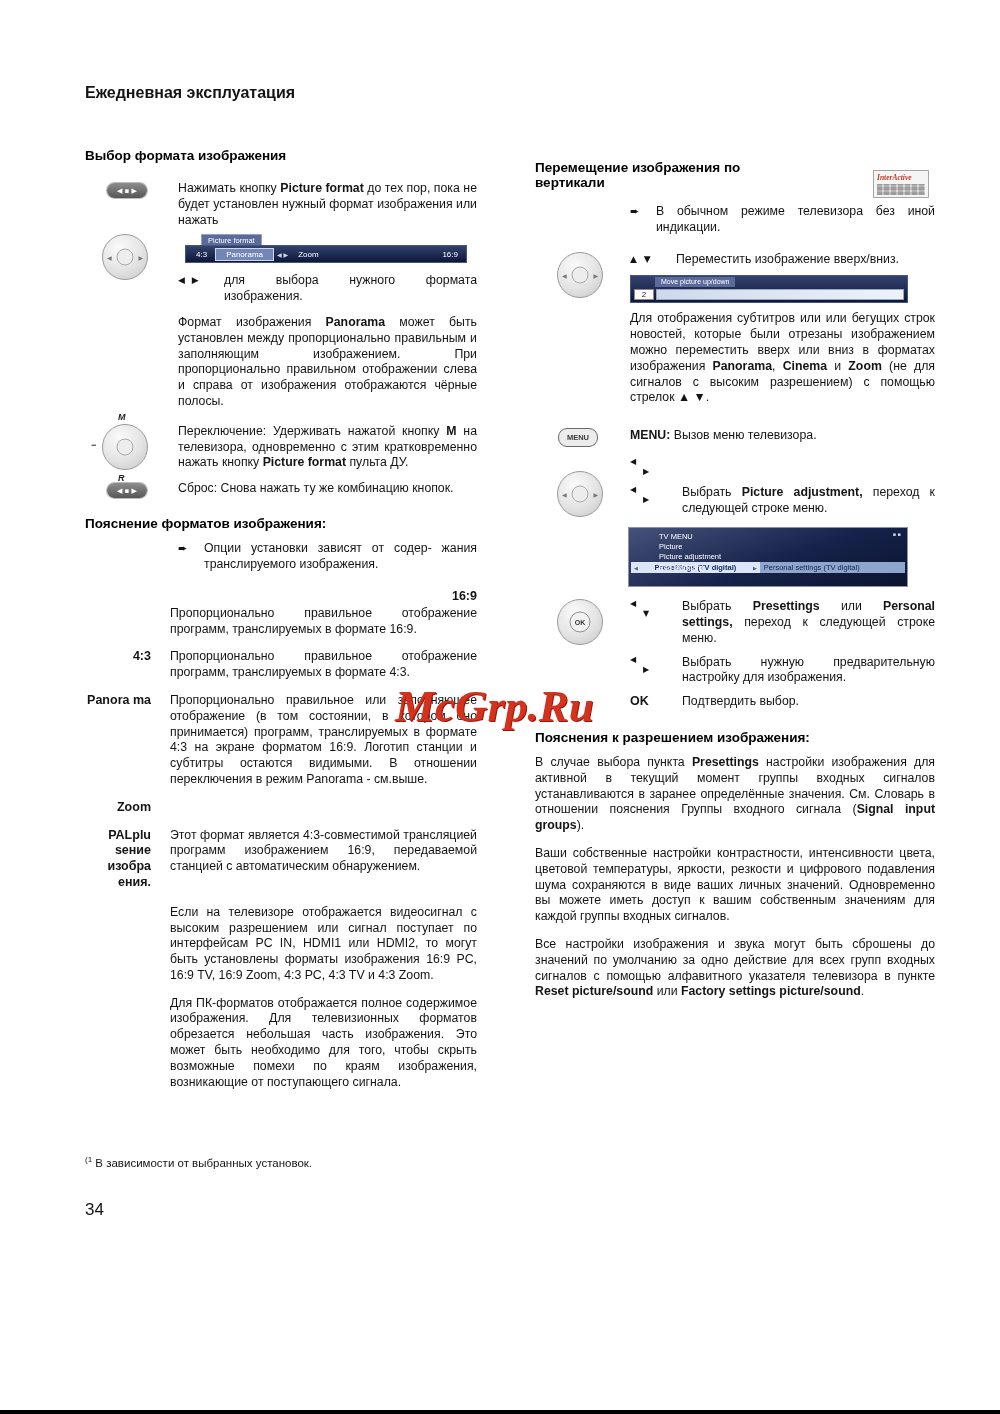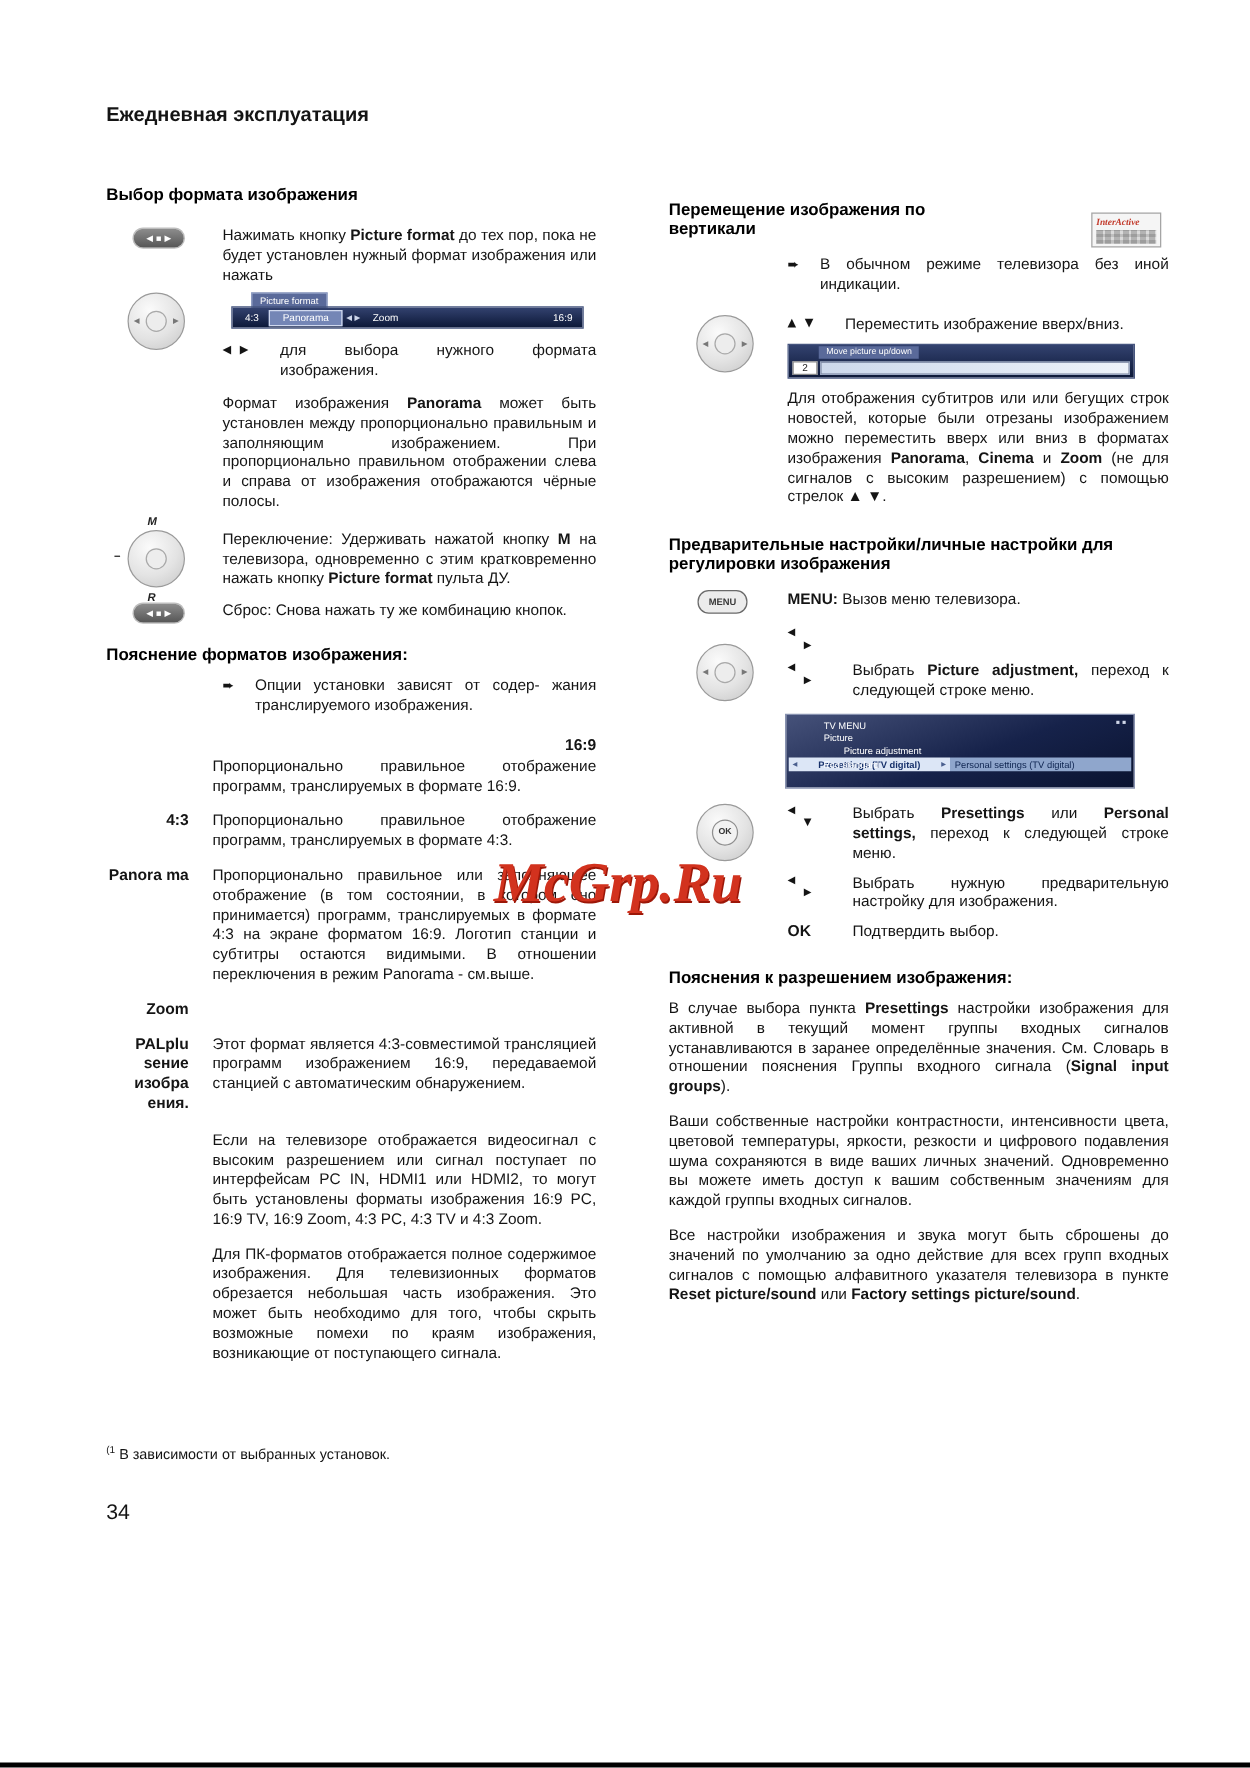--- a/index.html
+++ b/index.html
@@ -80,21 +80,21 @@
     display:flex;align-items:center;justify-content:center;box-sizing:border-box;}
   .mv-track{flex:1;height:9px;margin-left:2px;background:linear-gradient(90deg,#cdd9ec,#eef3fa);
     border:1px solid #9aa6c0;}
 
   
   .tvm{position:relative;width:278px;height:58px;margin:10px 0 0 93px;color:#fff;font-size:7.5px;
     background:linear-gradient(160deg,#46527a,#16224a 55%,#0a1330);border:1px solid #8892b0;}
   .tvm-dots{position:absolute;right:6px;top:3px;font-size:5px;color:#cfd6e8;font-family:"DejaVu Sans",sans-serif;}
   .tvm-title{position:absolute;left:30px;top:4px;}
   .tvm-r1{position:absolute;left:30px;top:14px;text-align:center;}
-  .tvm-r2{position:absolute;left:46px;top:24px;}
+  .tvm-r2{position:absolute;left:30px;top:24px;}
   .tvm-sel{position:absolute;left:2px;right:2px;top:34px;height:11px;display:flex;}
   .tvm-sel-left{width:47%;background:#dce6f6;color:#16306a;font-weight:bold;display:flex;
     align-items:center;padding:0 3px;gap:2px;box-sizing:border-box;}
   .tvm-sel-left .chv{font-size:5px;font-family:"DejaVu Sans",sans-serif;color:#4a5f8e;}
   .tvm-sel-left .lbl{flex:1;text-align:center;}
   .tvm-sel-right{flex:1;background:#8fa6cc;color:#0e2450;display:flex;align-items:center;padding:0 4px;}
   .tvm-footer{position:absolute;left:30px;top:35px;}
 
   
   .fmt-169{font-size:12.5px;font-weight:bold;text-align:right;margin-bottom:3px;}
@@ -256,21 +256,20 @@
         <div class="mv-bottom">
           <div class="mv-val">2</div>
           <div class="mv-track"></div>
         </div>
       </div>
     </div>
   </div>
 
   <p class="txt rind" style="margin-top:8px;margin-bottom:22px"><span>Для отображения субтитров или или бегущих строк новостей, которые были отрезаны изображением можно переместить вверх или вниз в форматах изображения </span><b>Panorama</b><span>, </span><b>Cinema</b><span> и </span><b>Zoom</b><span> (не для сигналов с высоким разрешением) с помощью стрелок </span><b>▲ ▼</b><span>.</span></p>
 
-  <h2 class="heading-wide mb14">Предварительные настройки/личные настройки для регулировки изображения</h2>
 
   <div class="row mb10">
     <div class="rgut">
       <div class="menu-pill">MENU</div>
     </div>
     <p class="txt" style="flex:1"><b>MENU:</b><span> Вызов меню телевизора.</span></p>
   </div>
 
   <div class="row">
     <div class="rgut">

